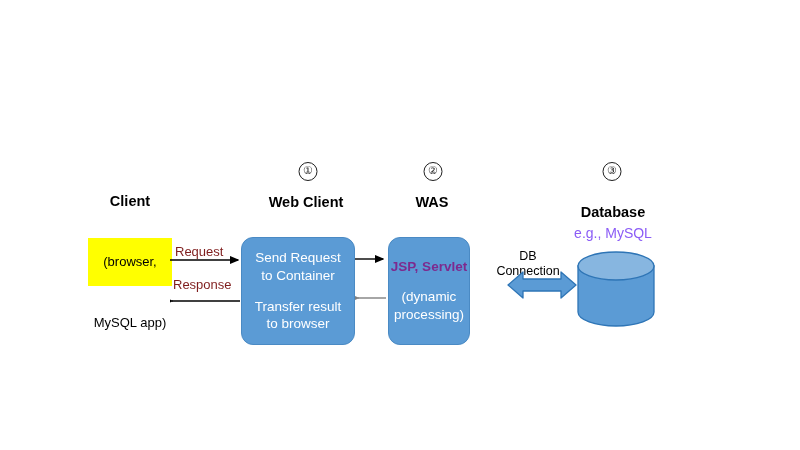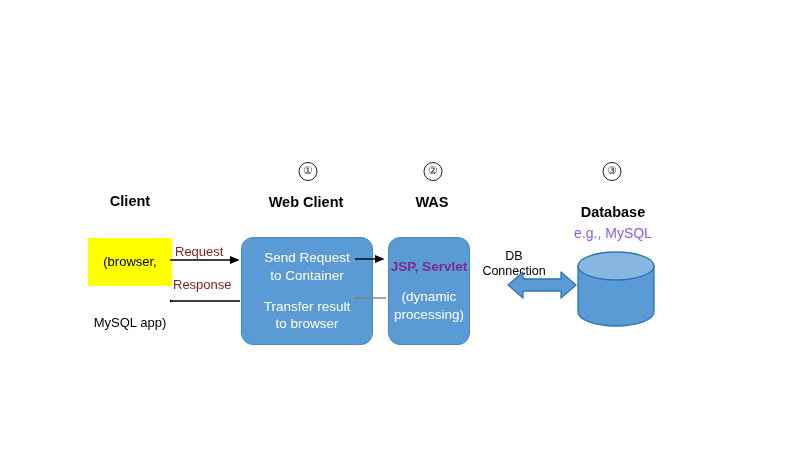--- a/index.html
+++ b/index.html
@@ -164,21 +164,21 @@
   <div class="lbl center tier-header" style="left:432px; top:194px;">WAS</div>
   <div class="lbl center tier-header" style="left:613px; top:204px;">Database</div>
   <div class="lbl center tier-subheader" style="left:613px; top:225px;">e.g.,  MySQL</div>
 
   <div id="client-box" style="left:88px; top:238px; width:84px; height:48px;gap:44px;">
     <div id="client-title">Client</div>
     <div class="client-sub">(browser,</div>
     <div class="client-sub">MySQL app)</div>
   </div>
 
-  <div class="proc-box" style="left:241px; top:237px; width:132px; height:108px;">
+  <div class="proc-box" style="left:241px; top:237px; width:114px; height:108px;">
     <div class="proc-line">Send Request</div>
     <div class="proc-line">to Container</div>
     <div class="proc-gap"></div>
     <div class="proc-line">Transfer result</div>
     <div class="proc-line">to browser</div>
   </div>
 
   <div class="proc-box" style="left:388px; top:237px; width:82px; height:108px;">
     <div class="accent-text">JSP, Servlet</div>
     <div class="proc-gap"></div>
@@ -208,21 +208,21 @@
         <path d="M0,0 L7,3 L0,6 z" fill="#000000"></path>
       </marker>
       <marker id="ahLeft2" markerWidth="7" markerHeight="7" refX="1" refY="3" orient="auto" markerUnits="strokeWidth">
         <path d="M7,0 L0,3 L7,6 z" fill="#808080"></path>
       </marker>
     </defs>
     <line x1="0" y1="14" x2="28" y2="14" stroke="#000000" stroke-width="1.4" marker-end="url(#ahRight2)"></line>
     <line x1="31" y1="53" x2="3" y2="53" stroke="#808080" stroke-width="1.4" marker-end="url(#ahLeft2)"></line>
   </svg>
 
-  <div id="db-conn-label" style="left:514px; top:249px;">
+  <div id="db-conn-label" style="left:528px; top:249px;">
     <div>DB</div>
     <div>Connection</div>
   </div>
 
   <svg class="flow-arrow" style="left:506px; top:268px;" width="72" height="34">
     <polygon points="2,17 17,4 17,11 55,11 55,4 70,17 55,30 55,23 17,23 17,30" fill="#5B9BD5" stroke="#2E75B6" stroke-width="1.3" stroke-linejoin="round"></polygon>
   </svg>
 
   <svg id="db-cylinder" style="left:576px; top:250px;" width="82" height="82">
     <path d="M2,16 L2,62 A38,14 0 0 0 78,62 L78,16 Z" fill="#5B9BD5" stroke="#2E75B6" stroke-width="1.3"></path>

